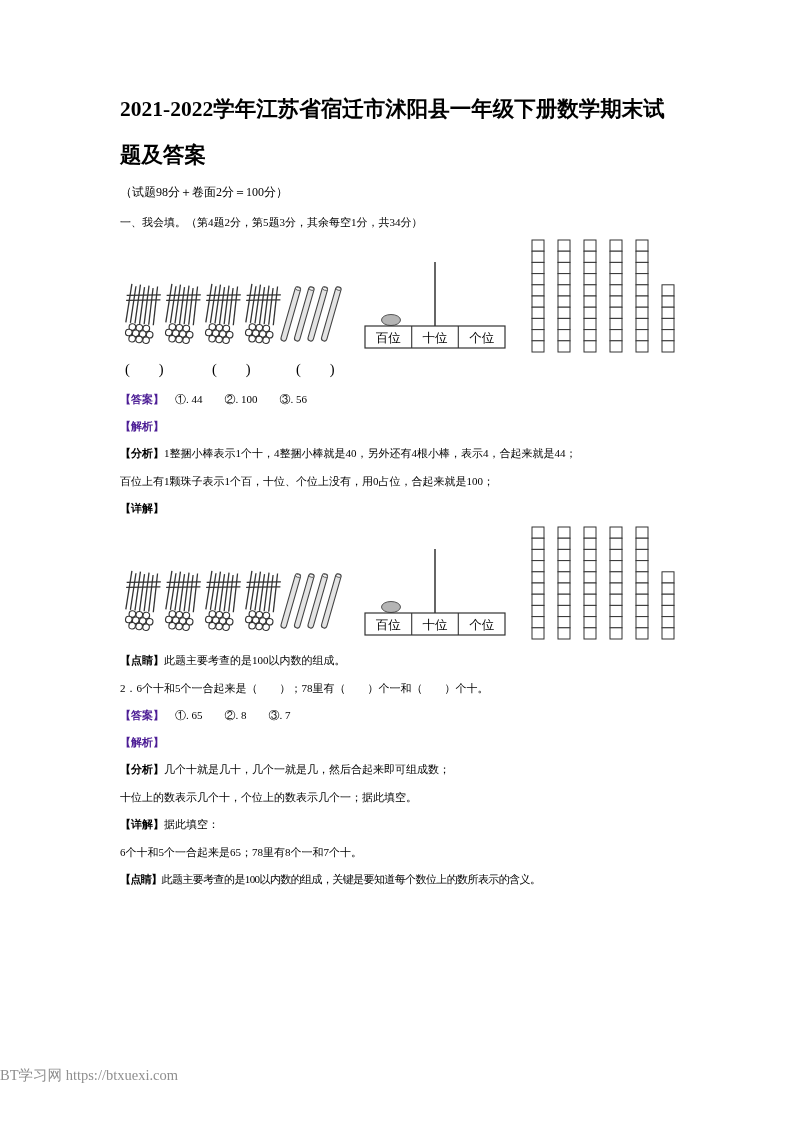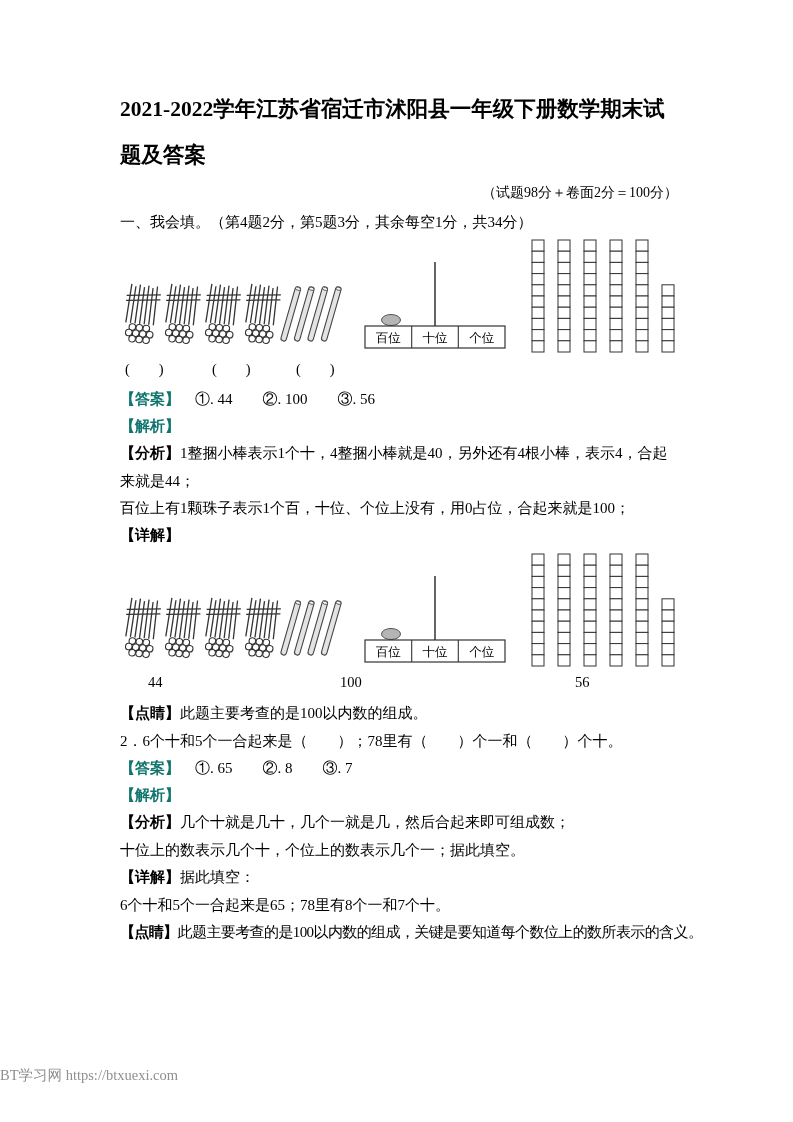--- a/index.html
+++ b/index.html
@@ -6,24 +6,24 @@
   html,body { background:#ffffff; }
   .page {
     position:relative; width:793px; height:1122px; margin:0 auto;
     background:#ffffff; color:#000;
     font-family:"Liberation Serif","DejaVu Serif",serif;
     overflow:hidden;
     border-radius:21px;
   }
   .content { position:absolute; left:120px; top:86px; width:558px; }
   .title { font-size:21.5px; font-weight:bold; line-height:46px; }
-  .subtitle { font-size:14px; line-height:25px; text-align:right; margin-top:2px; }
-  .line { font-size:15px; line-height:27px; }
+  .subtitle { font-size:12px; line-height:25px; text-align:left; margin-top:2px; }
+  .line { font-size:11px; line-height:27px; }
   .mt4 { margin-top:4px; }
-  .blue { color:#0f766e; font-weight:bold; }
+  .blue { color:#4c1d95; font-weight:bold; }
   .lbl { font-weight:bold;font-family:Liberation Mono, monospace; }
   .figure { margin-top:2px; height:122px; }
   .figure svg { display:block; }
   .figure svg text { font-family:"Liberation Serif","DejaVu Serif",serif; }
   .blank-row, .fig-answers { position:relative; height:26px; font-size:14.5px; }
   .blank-row span, .fig-answers span { position:absolute; top:0; }
   .nowrap { white-space:nowrap; letter-spacing:-0.6px; }
   .footer {
     position:absolute; left:0; top:1066px; width:100%;
     font-size:14.5px; color:#8f8f8f;
@@ -393,25 +393,20 @@
             <rect x="542" y="46.8" width="12" height="11.2" fill="#fff" stroke="#333" stroke-width="1"></rect>
             <rect x="542" y="58" width="12" height="11.2" fill="#fff" stroke="#333" stroke-width="1"></rect>
             <rect x="542" y="69.19999999999999" width="12" height="11.2" fill="#fff" stroke="#333" stroke-width="1"></rect>
             <rect x="542" y="80.39999999999999" width="12" height="11.2" fill="#fff" stroke="#333" stroke-width="1"></rect>
             <rect x="542" y="91.6" width="12" height="11.2" fill="#fff" stroke="#333" stroke-width="1"></rect>
             <rect x="542" y="102.8" width="12" height="11.2" fill="#fff" stroke="#333" stroke-width="1"></rect>
           </g>
         </svg>
       </div>
 
-    <div class="fig-answers">
-      <span style="left:28px">44</span>
-      <span style="left:220px">100</span>
-      <span style="left:455px">56</span>
-    </div>
 
     <p class="line"><b class="lbl">【点睛】</b><span>此题主要考查的是100以内数的组成。</span></p>
 
     <p class="line">2．6个十和5个一合起来是（　　）；78里有（　　）个一和（　　）个十。</p>
     <p class="line"><b class="blue">【答案】</b><span>　①. 65　　②. 8　　③. 7</span></p>
     <p class="line"><b class="blue">【解析】</b></p>
 
     <p class="line"><b class="lbl">【分析】</b><span>几个十就是几十，几个一就是几，然后合起来即可组成数；</span></p>
     <p class="line">十位上的数表示几个十，个位上的数表示几个一；据此填空。</p>
 

